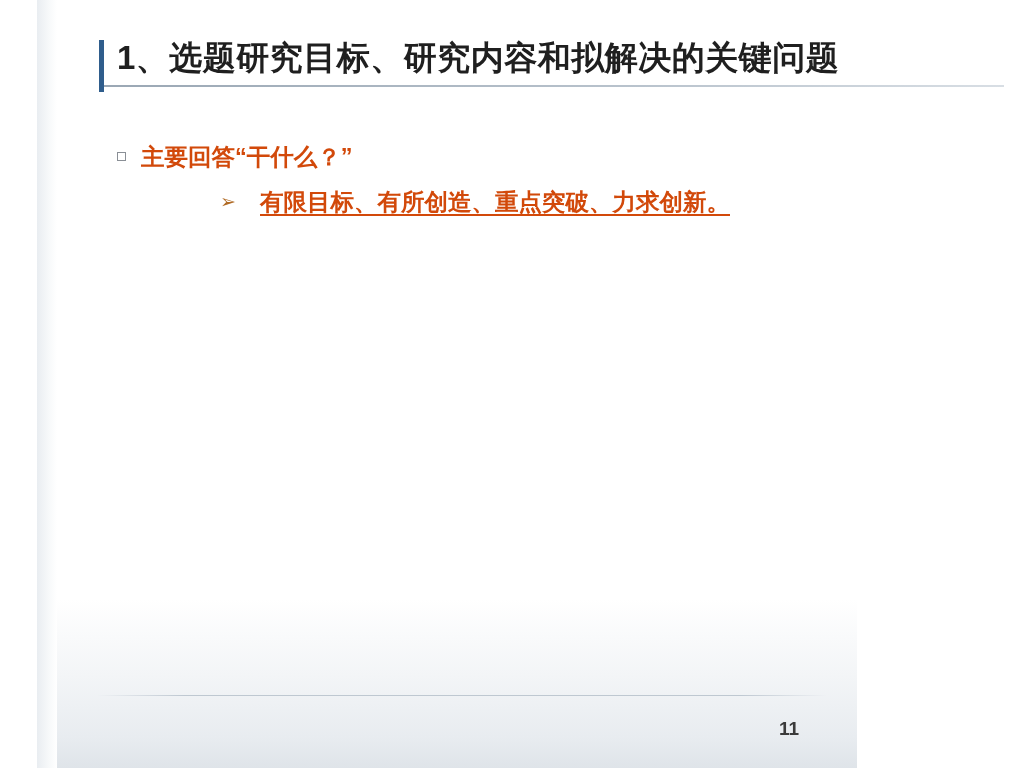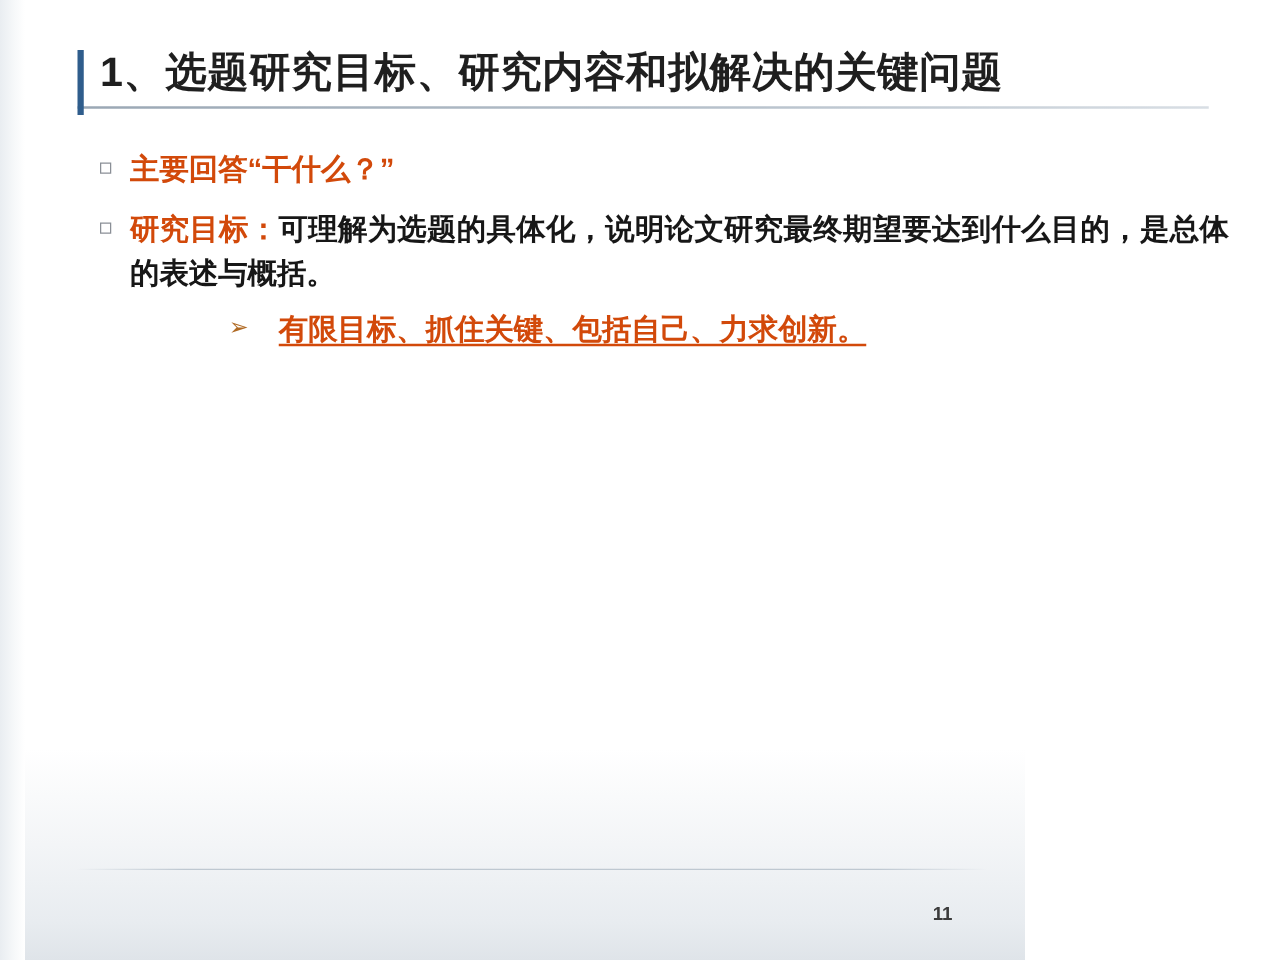--- a/index.html
+++ b/index.html
@@ -12,20 +12,21 @@
     background: #ffffff;
     font-family: "Liberation Sans", sans-serif;
     overflow: hidden;
   }
   .slide {
     position: relative;
     width: 820px;
     height: 768px;
     background: linear-gradient(to bottom, #ffffff 0%, #ffffff 78%, #f3f5f7 88%, #e8ecf0 96%, #dfe4e9 100%);
     box-sizing: border-box;
+    margin-left: 37px;
   }
   
   .edge-band {
     position: absolute;
     left: 0;
     top: 0;
     width: 20px;
     height: 768px;
     background: linear-gradient(to right, #e9edf1 0%, #f7f9fa 60%, #ffffff 100%);
   }
@@ -66,21 +67,21 @@
     margin-top: 5px;
     margin-left: 0px;
     height: 2px;
     background: linear-gradient(to right, #9aa7b4 0%, #b9c3cd 60%, #d8dee4 100%);
   }
 
   
   .body {
     position: absolute;
     left: 78px;
-    top: 118px;
+    top: 140px;
     width: 905px;
   }
   .bullet-row {
     display: flex;
     align-items: flex-start;
     margin-bottom: 13px;
   }
   .bullet-marker {
     flex: 0 0 auto;
     width: 26px;
@@ -129,21 +130,21 @@
     line-height: 33px;
     font-weight: bold;
     color: #d2490a;
     text-decoration: underline;
     text-underline-offset: 4px;
   }
   .page-number {
     position: absolute;
     right: 58px;
     bottom: 28px;
-    font-size: 15px;
+    font-size: 19px;
     font-weight: bold;
     color: #3b3b3b;
   }
 </style>
 </head>
 <body>
 
 <div class="slide">
   <div class="edge-band"></div>
 
@@ -157,33 +158,25 @@
 
     <div class="bullet-row">
       <div class="bullet-marker">
           <span class="sq"></span>
         </div>
       <div class="bullet-text">
         <span class="orange">主要回答“干什么？”</span><span class="dark"></span>
       </div>
     </div>
 
-    <div class="bullet-row">
-      <div class="bullet-marker">
-          <span class="sq"></span>
-        </div>
-      <div class="bullet-text">
-        <span class="orange">研究目标：</span><span class="dark">可理解为选题的具体化，说明论文研究最终期望要达到什么目的，是总体的表述与概括。</span>
-      </div>
-    </div>
 
 
     <div class="sub-row">
       <div class="arrow-marker">➢</div>
-      <div class="sub-text">有限目标、抓住关键、包括自己、力求创新。</div>
+      <div class="sub-text">有限目标、有所创造、重点突破、力求创新。</div>
     </div>
 
 
   </div>
 
   <div class="bottom-rule"></div>
   <div class="page-number">11</div>
 </div>
 
 </body></html>

